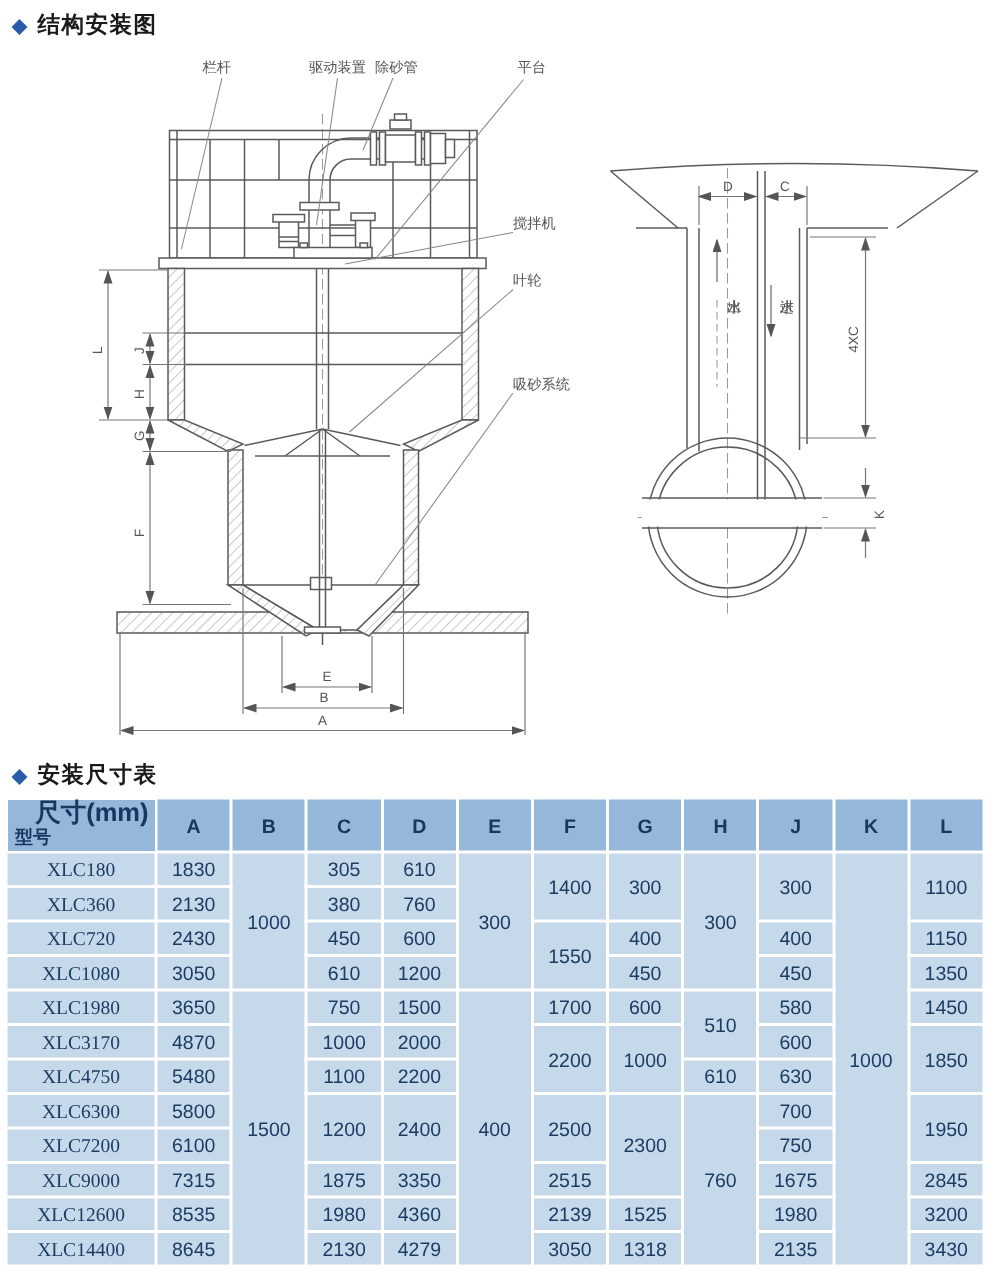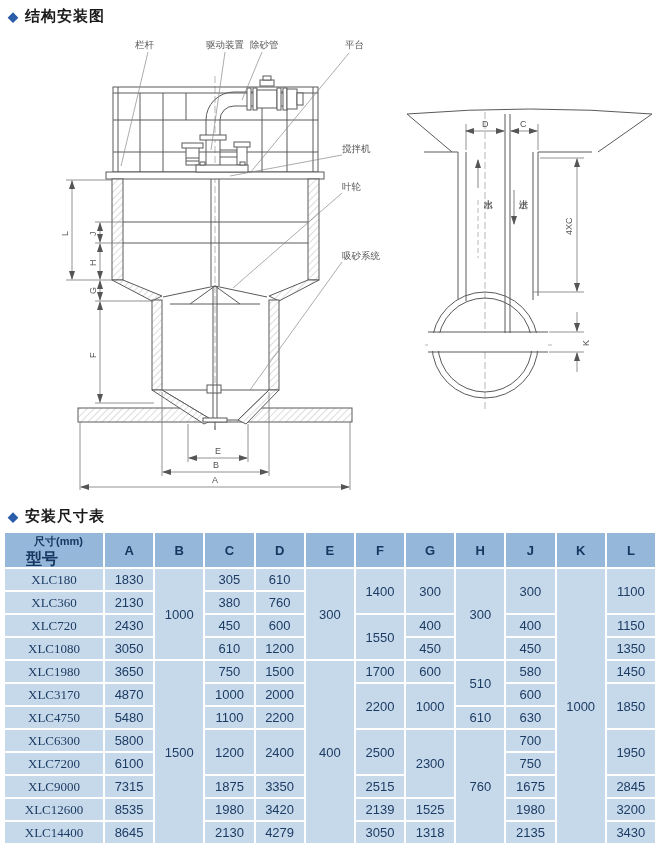--- a/index.html
+++ b/index.html
@@ -28,22 +28,22 @@
   #dim-table thead th{
     background:#94b7da;height:34px;font-size:13px;font-weight:bold;color:#173761;
   }
   #dim-table td.model{font-size:13px;font-family:Liberation Serif, serif;}
   th.corner{
     position:relative;font-weight:normal;
     background:linear-gradient(to top right,
       #94b7da calc(50% - 1px), #ffffff calc(50% - 1px),
       #ffffff calc(50% + 1px), #94b7da calc(50% + 1px));
   }
-  th.corner .tr{position:absolute;top:2px;right:20px;font-size:11px;line-height:13px;text-align:right;}
-  th.corner .bl{position:absolute;bottom:2px;left:5px;font-size:16px;line-height:13px;margin-left:16px;}
+  th.corner .tr{position:absolute;top:2px;right:4px;font-size:17px;line-height:13px;text-align:right;}
+  th.corner .bl{position:absolute;bottom:2px;left:5px;font-size:12px;line-height:13px;}
   
   text{fill:#555555;font-family:"Liberation Sans",sans-serif;}
   .cn{font-size:9.5px;}
   .dim{font-size:9px;fill:#555;}
   .vtxt{writing-mode:vertical-rl;text-orientation:upright;}
 </style>
 </head>
 <body>
 
 <svg id="drawing" width="660" height="505" viewBox="0 0 660 505">
@@ -387,21 +387,21 @@
         <td>1875</td>
         <td>3350</td>
         <td>2515</td>
         <td>1675</td>
         <td>2845</td>
       </tr>
       <tr>
         <td class="model">XLC12600</td>
         <td>8535</td>
         <td>1980</td>
-        <td>3420</td>
+        <td>4360</td>
         <td>2139</td>
         <td>1525</td>
         <td>1980</td>
         <td>3200</td>
       </tr>
       <tr>
         <td class="model">XLC14400</td>
         <td>8645</td>
         <td>2130</td>
         <td>4279</td>

